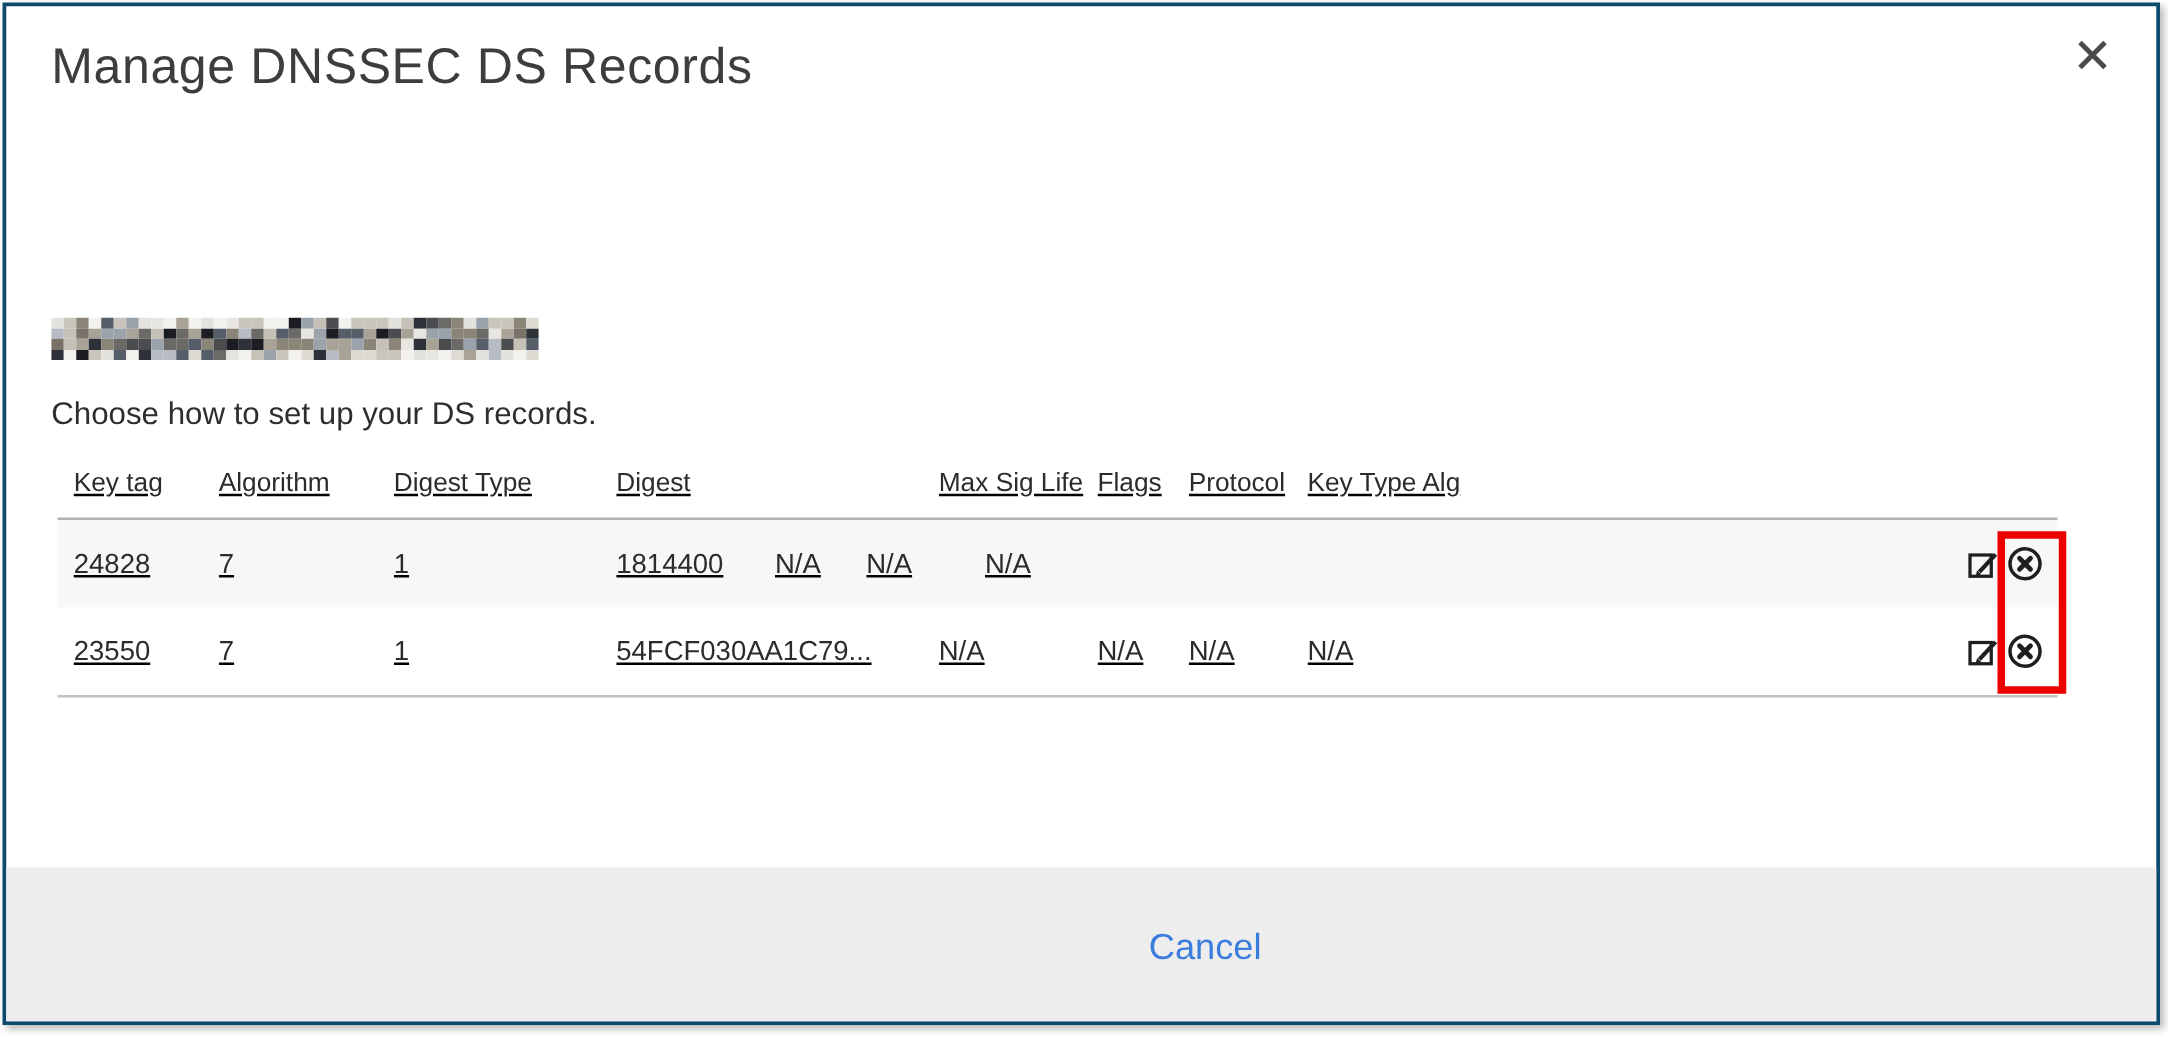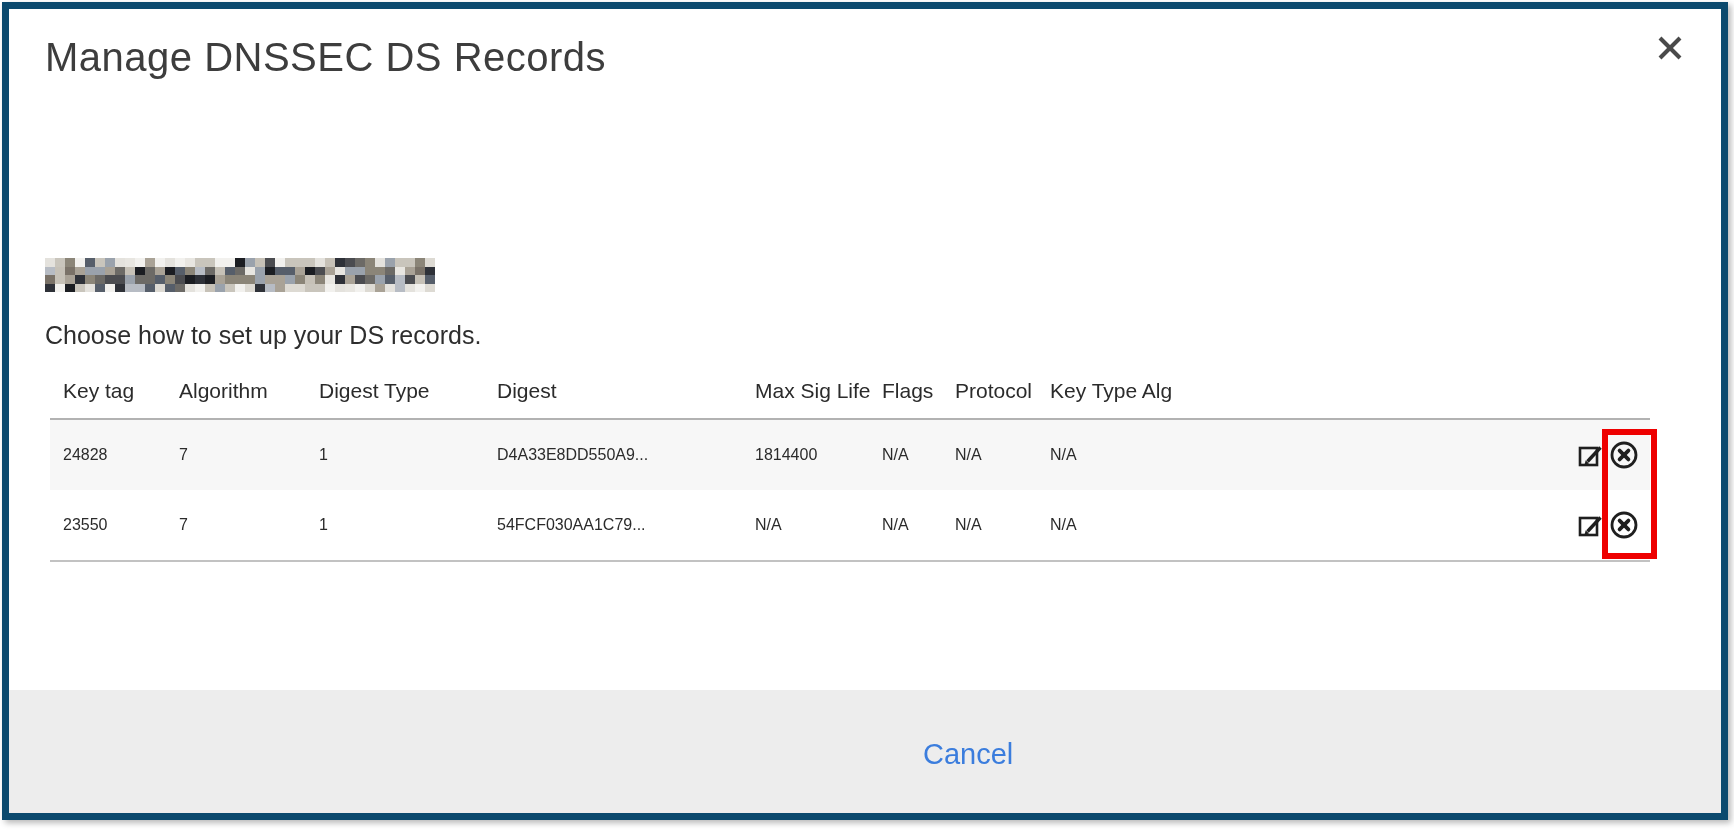--- a/index.html
+++ b/index.html
@@ -1,45 +1,45 @@
 <!DOCTYPE html>
 <html><head>
 <meta charset="utf-8">
 <style>
   * { margin:0; padding:0; box-sizing:border-box; }
   html,body { width:1734px; height:830px; background:#fff; font-family:"Liberation Sans", sans-serif; overflow:hidden; }
 
   .modal {
     position:absolute; left:2px; top:2px; width:1726px; height:818px;
-    background:#fff; border:7px solid #0c4a6e;
+    background:#fff; border:3px solid #0c4a6e;
     box-shadow:3px 3px 6px rgba(0,0,0,.28);
   }
 
   .title {
     position:absolute; left:36px; top:26px;
     font-size:40px; font-weight:400; color:#3d3d3d; letter-spacing:.5px;
   }
 
   .close-btn { position:absolute; top:24px; right:36px; width:30px; height:30px; cursor:pointer; }
 
   .redacted {
     position:absolute; left:36px; top:249px; width:390px; height:34px;
     display:flex; flex-wrap:wrap; overflow:hidden;
   }
   .redacted > i { display:block; width:10px; height:8.5px; }
 
   .instruction { position:absolute; left:36px; top:312px; font-size:25px; color:#2e2e2e; }
 
-  .tablewrap { position:absolute; left:41px; top:368px; width:1600px; }
+  .tablewrap { position:absolute; left:41px; top:368px; width:1600px;text-decoration:underline; }
   .thead { display:flex; height:43px; align-items:flex-start; border-bottom:2px solid #b2b2b2; }
   .thead .cell { font-size:21px; color:#2b2b2b; padding-top:2px; }
   .trow { display:flex; align-items:center; height:70px; position:relative; background:#fff; }
   .trow.odd { background:#f7f7f7; }
   .tbody { border-bottom:2px solid #c2c2c2; }
-  .cell { font-size:16px; color:#2b2b2b; white-space:nowrap; overflow:hidden; }
+  .cell { font-size:22px; color:#2b2b2b; white-space:nowrap; overflow:hidden; }
   .c0 { width:129px; padding-left:13px; }
   .c1 { width:140px; }
   .c2 { width:178px; }
   .c3 { width:258px; }
   .c4 { width:127px; }
   .c5 { width:73px; }
   .c6 { width:95px; }
   .c7 { width:130px; }
   .c8 { flex:1; }
 
@@ -253,21 +253,20 @@
         <span class="cell c4">Max Sig Life</span>
         <span class="cell c5">Flags</span>
         <span class="cell c6">Protocol</span>
         <span class="cell c7">Key Type Alg</span>
       </div>
     <div class="tbody">
         <div class="trow odd">
           <span class="cell c0">24828</span>
           <span class="cell c1">7</span>
           <span class="cell c2">1</span>
-          <span class="cell c3">D4A33E8DD550A9...</span>
           <span class="cell c4">1814400</span>
           <span class="cell c5">N/A</span>
           <span class="cell c6">N/A</span>
           <span class="cell c7">N/A</span>
           <span class="cell c8"></span>
           <button class="action-btn edit-btn"><span><svg width="27" height="27" viewBox="0 0 27 27" fill="none">
                 <rect x="3" y="6" width="17" height="17" stroke="#1f1f1f" stroke-width="2.6"></rect>
                 <line x1="10.5" y1="19.5" x2="23.5" y2="5.5" stroke="#1f1f1f" stroke-width="3.4"></line>
                 <path d="M7.5 22.8 L8.7 18.3 L12 21.4 Z" fill="#1f1f1f"></path>
               </svg></span></button>

